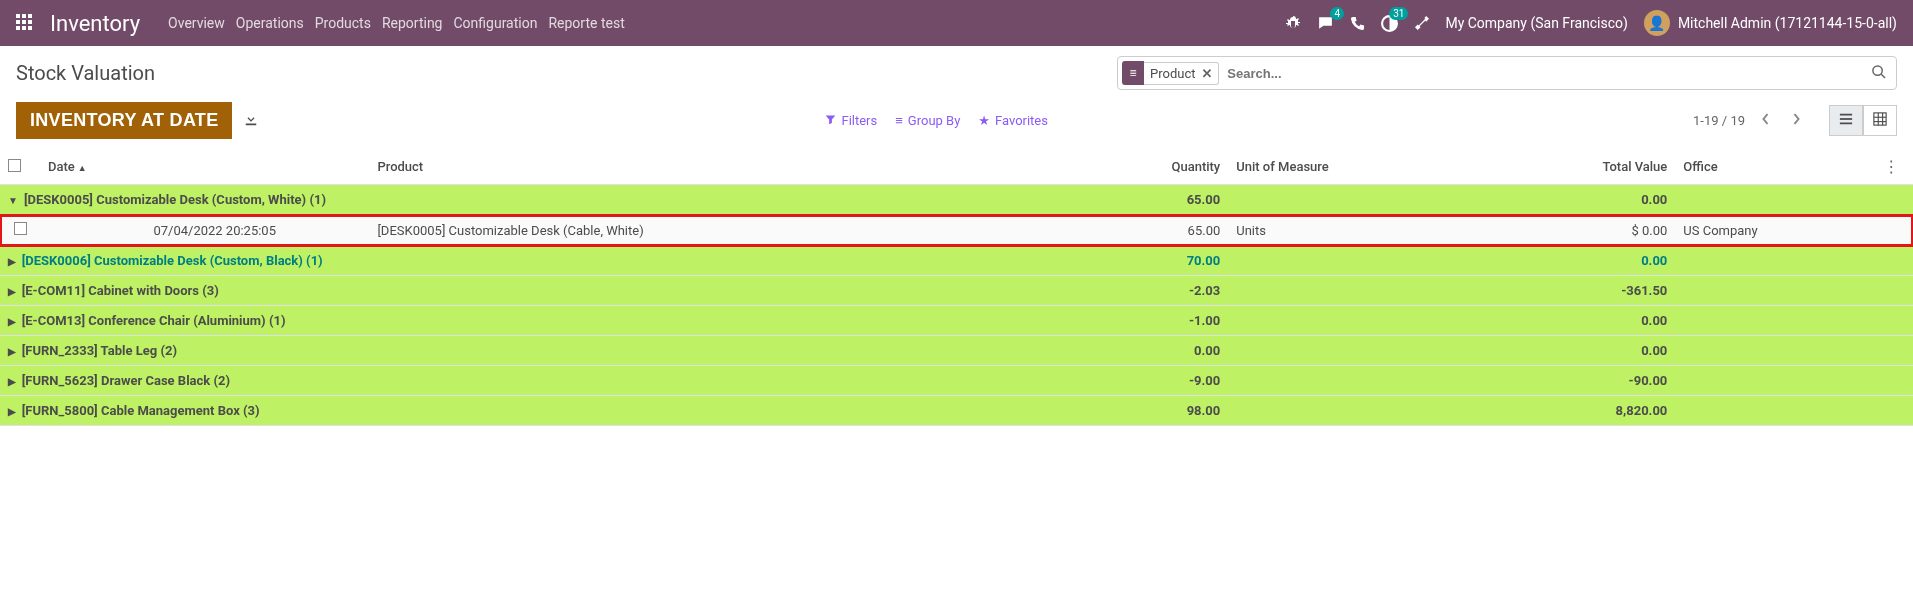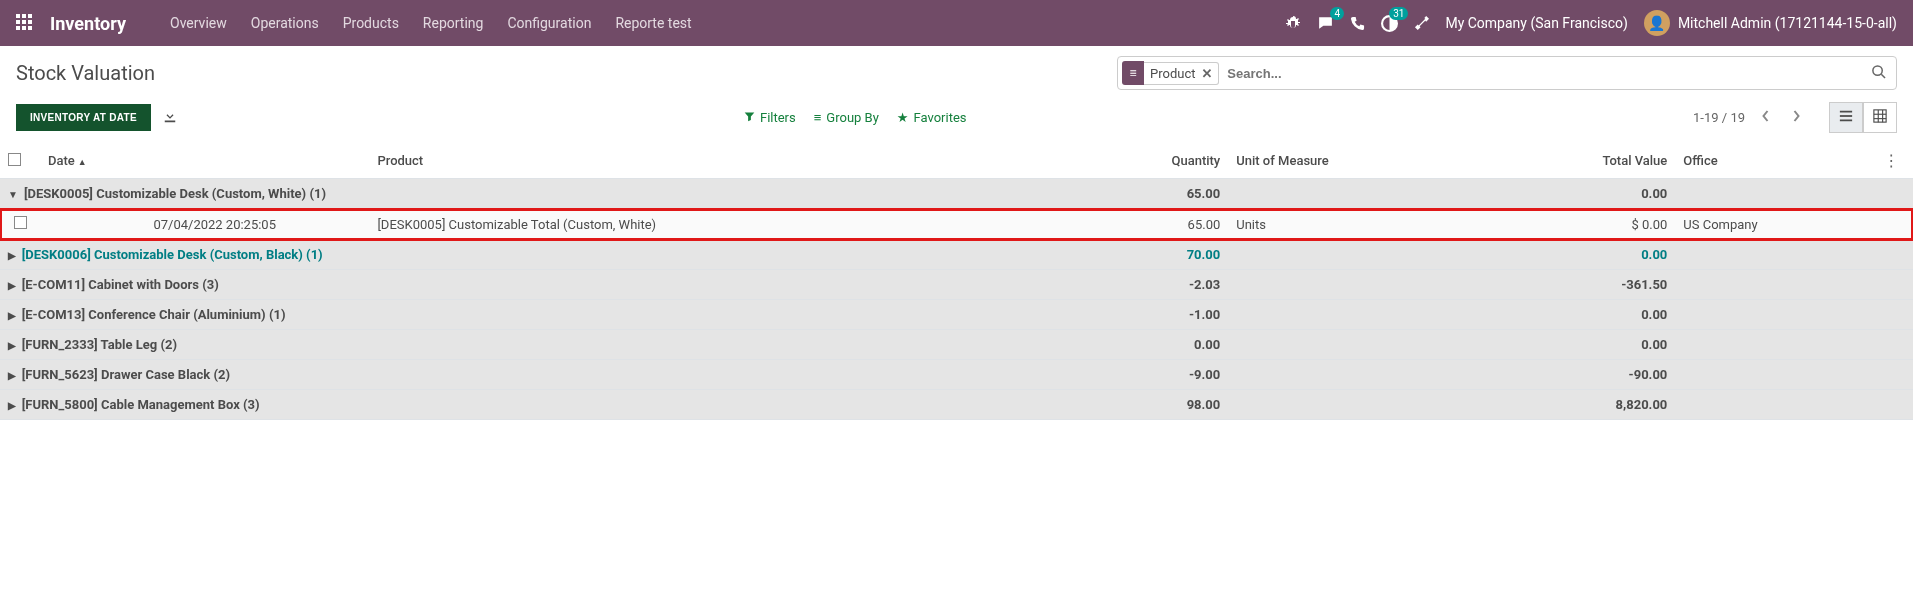--- a/index.html
+++ b/index.html
@@ -2,22 +2,22 @@
 <html><head>
 <meta charset="utf-8">
 <style>
 * { margin: 0; padding: 0; box-sizing: border-box; }
 body { font-family: -apple-system, BlinkMacSystemFont, "Segoe UI", Roboto, sans-serif; font-size: 13px; color: #4c4c4c; background: #fff; width: 1913px; }
 
 
 .navbar { background: #714b67; color: #fff; height: 46px; display: flex; align-items: center; padding: 0 16px; }
 .navbar .apps-icon { width: 18px; height: 18px; display: grid; grid-template-columns: repeat(3, 4px); grid-template-rows: repeat(3, 4px); gap: 2px; margin-right: 16px; cursor: pointer; }
 .navbar .apps-icon span { background: #fff; }
-.navbar .brand { font-size: 18px; font-weight: 700; margin-right: 44px; }
-.navbar .menu { display: flex; gap: 24px; }
+.navbar .brand { font-size: 22px; font-weight: 400; margin-right: 28px; }
+.navbar .menu { display: flex; gap: 11px; }
 .navbar .menu a { color: #e3d9e0; text-decoration: none; font-size: 14px; cursor: pointer; }
 .navbar .spacer { flex: 1; }
 .navbar .right { display: flex; align-items: center; gap: 16px; }
 .navbar .icon-btn { position: relative; cursor: pointer; color: #fff; display:flex; align-items:center; }
 .navbar .badge { position: absolute; top: -8px; right: -10px; background: #00a09d; color: #fff; border-radius: 8px; font-size: 10px; padding: 1px 4px; min-width: 14px; text-align: center; }
 .navbar .company { font-size: 14px; color: #fff; cursor:pointer; }
 .navbar .user { display: flex; align-items: center; gap: 8px; font-size: 14px; cursor:pointer; }
 .navbar .avatar { width: 26px; height: 26px; border-radius: 50%; background: #d0a060; display:flex; align-items:center; justify-content:center; font-size:14px; }
 
 
@@ -26,24 +26,24 @@
 .page-title { font-size: 20px; color: #4c4c4c; }
 .search-area { margin-left: auto; display: flex; align-items: center; border: 1px solid #ccc; border-radius: 4px; height: 34px; width: 780px; padding: 0 6px 0 4px; }
 .facet { display:flex; align-items:center; background:#fff; }
 .facet-icon { background: #714b67; color:#fff; width:22px; height:24px; display:flex; align-items:center; justify-content:center; border-radius: 3px 0 0 3px; font-size:12px; }
 .facet-label { border: 1px solid #ccc; border-left:none; padding: 3px 6px; font-size:13px; border-radius: 0 3px 3px 0; display:flex; align-items:center; gap:6px; }
 .facet-close { cursor:pointer; font-weight:bold; color:#666; }
 .search-input { flex:1; border:none; outline:none; padding: 0 8px; font-size:13px; height: 100%; font-weight: bold; }
 .search-glass { margin-left:auto; color:#666; cursor:pointer; font-size:16px; padding:0 4px; }
 
 .cp-bottom { display:flex; align-items:center; margin-top: 12px; margin-bottom: 10px; }
-.btn-primary { background:#14532d; color:#fff; border:none; padding: 8px 14px; font-size:10px; font-weight:600; letter-spacing:0.3px; cursor:pointer; }
+.btn-primary { background:#a16207; color:#fff; border:none; padding: 8px 14px; font-size:18px; font-weight:600; letter-spacing:0.3px; cursor:pointer; }
 .btn-icon-secondary { margin-left:12px; color:#4c4c4c; cursor:pointer; font-size:15px; }
 .cp-filters { margin-left: 567px; display:flex; gap:18px; align-items:center; }
-.cp-filter-btn { color:#15803d; cursor:pointer; font-size:13px; display:flex; gap:5px; align-items:center; }
+.cp-filter-btn { color:#8b5cf6; cursor:pointer; font-size:13px; display:flex; gap:5px; align-items:center; }
 .cp-pager { margin-left:auto; display:flex; align-items:center; gap:10px; color:#666; }
 .pager-arrow { cursor:pointer; color:#888; font-size:15px; padding:4px 6px; }
 .view-switch { display:flex; gap:0; margin-left:12px; }
 .view-btn { border:1px solid #ccc; padding:6px 9px; cursor:pointer; font-size:14px; color:#4c4c4c; }
 .view-btn.active { background:#e9ecef; }
 
 
 .table-wrap { width: 100%; overflow-x:auto; }
 table.o-list { width: 100%; border-collapse: collapse; font-size:13px; }
 table.o-list th { text-align:left; font-weight:500; color:#4c4c4c; padding: 8px 8px; border-bottom:1px solid #dee2e6; background:#fff; white-space:nowrap; }
@@ -51,21 +51,21 @@
 table.o-list td { padding: 7px 8px; border-bottom:1px solid #e9ecef; white-space:nowrap; }
 .col-check { width:34px; text-align:center; }
 .col-date { width:280px; }
 .col-product { width: 620px; }
 .col-qty { width:110px; }
 .col-uom { width:260px; }
 .col-value { width:120px; }
 .col-company { width:170px; }
 .col-opt { width:30px; text-align:right; }
 
-tr.group-row { background:#e5e5e5; font-weight:700; color:#4c4c4c; cursor:pointer; }
+tr.group-row { background:#bef264; font-weight:700; color:#4c4c4c; cursor:pointer; }
 tr.group-row td { border-bottom:1px solid #dee2e6; padding:7px 8px; }
 tr.group-row .caret { display:inline-block; margin-right:6px; font-size:10px; color:#4c4c4c; }
 tr.group-row.grp-link { color:#017e84; }
 tr.data-row { background:#fafafa; }
 tr.data-row td { color:#4c4c4c; }
 tr.highlight { outline:3px solid #e01818; outline-offset:-2px; }
 
 .checkbox { width:13px; height:13px; border:1px solid #888; display:inline-block; background:#fff; cursor:pointer; }
 
 .sort-caret { font-size:9px; margin-left:3px; }
@@ -232,21 +232,21 @@
       <td colspan="3"><span class="caret">▼</span><span>[DESK0005] Customizable Desk (Custom, White) (1)</span></td>
       <td class="num">65.00</td>
       <td></td>
       <td class="num">0.00</td>
       <td></td>
           <td></td>
     </tr>
     <tr class="data-row highlight">
       <td class="col-check"><span class="checkbox"></span></td>
       <td style="padding-left:28px;text-align:center;">07/04/2022 20:25:05</td>
-      <td>[DESK0005] Customizable Total (Custom, White)</td>
+      <td>[DESK0005] Customizable Desk (Cable, White)</td>
       <td class="num">65.00</td>
       <td>Units</td>
       <td class="num">$ 0.00</td>
       <td>US Company</td>
       <td></td>
     </tr>
 
     <tr class="group-row grp-link">
       <td colspan="3"><span class="caret">▶</span><span>[DESK0006] Customizable Desk (Custom, Black) (1)</span></td>
       <td class="num">70.00</td>

